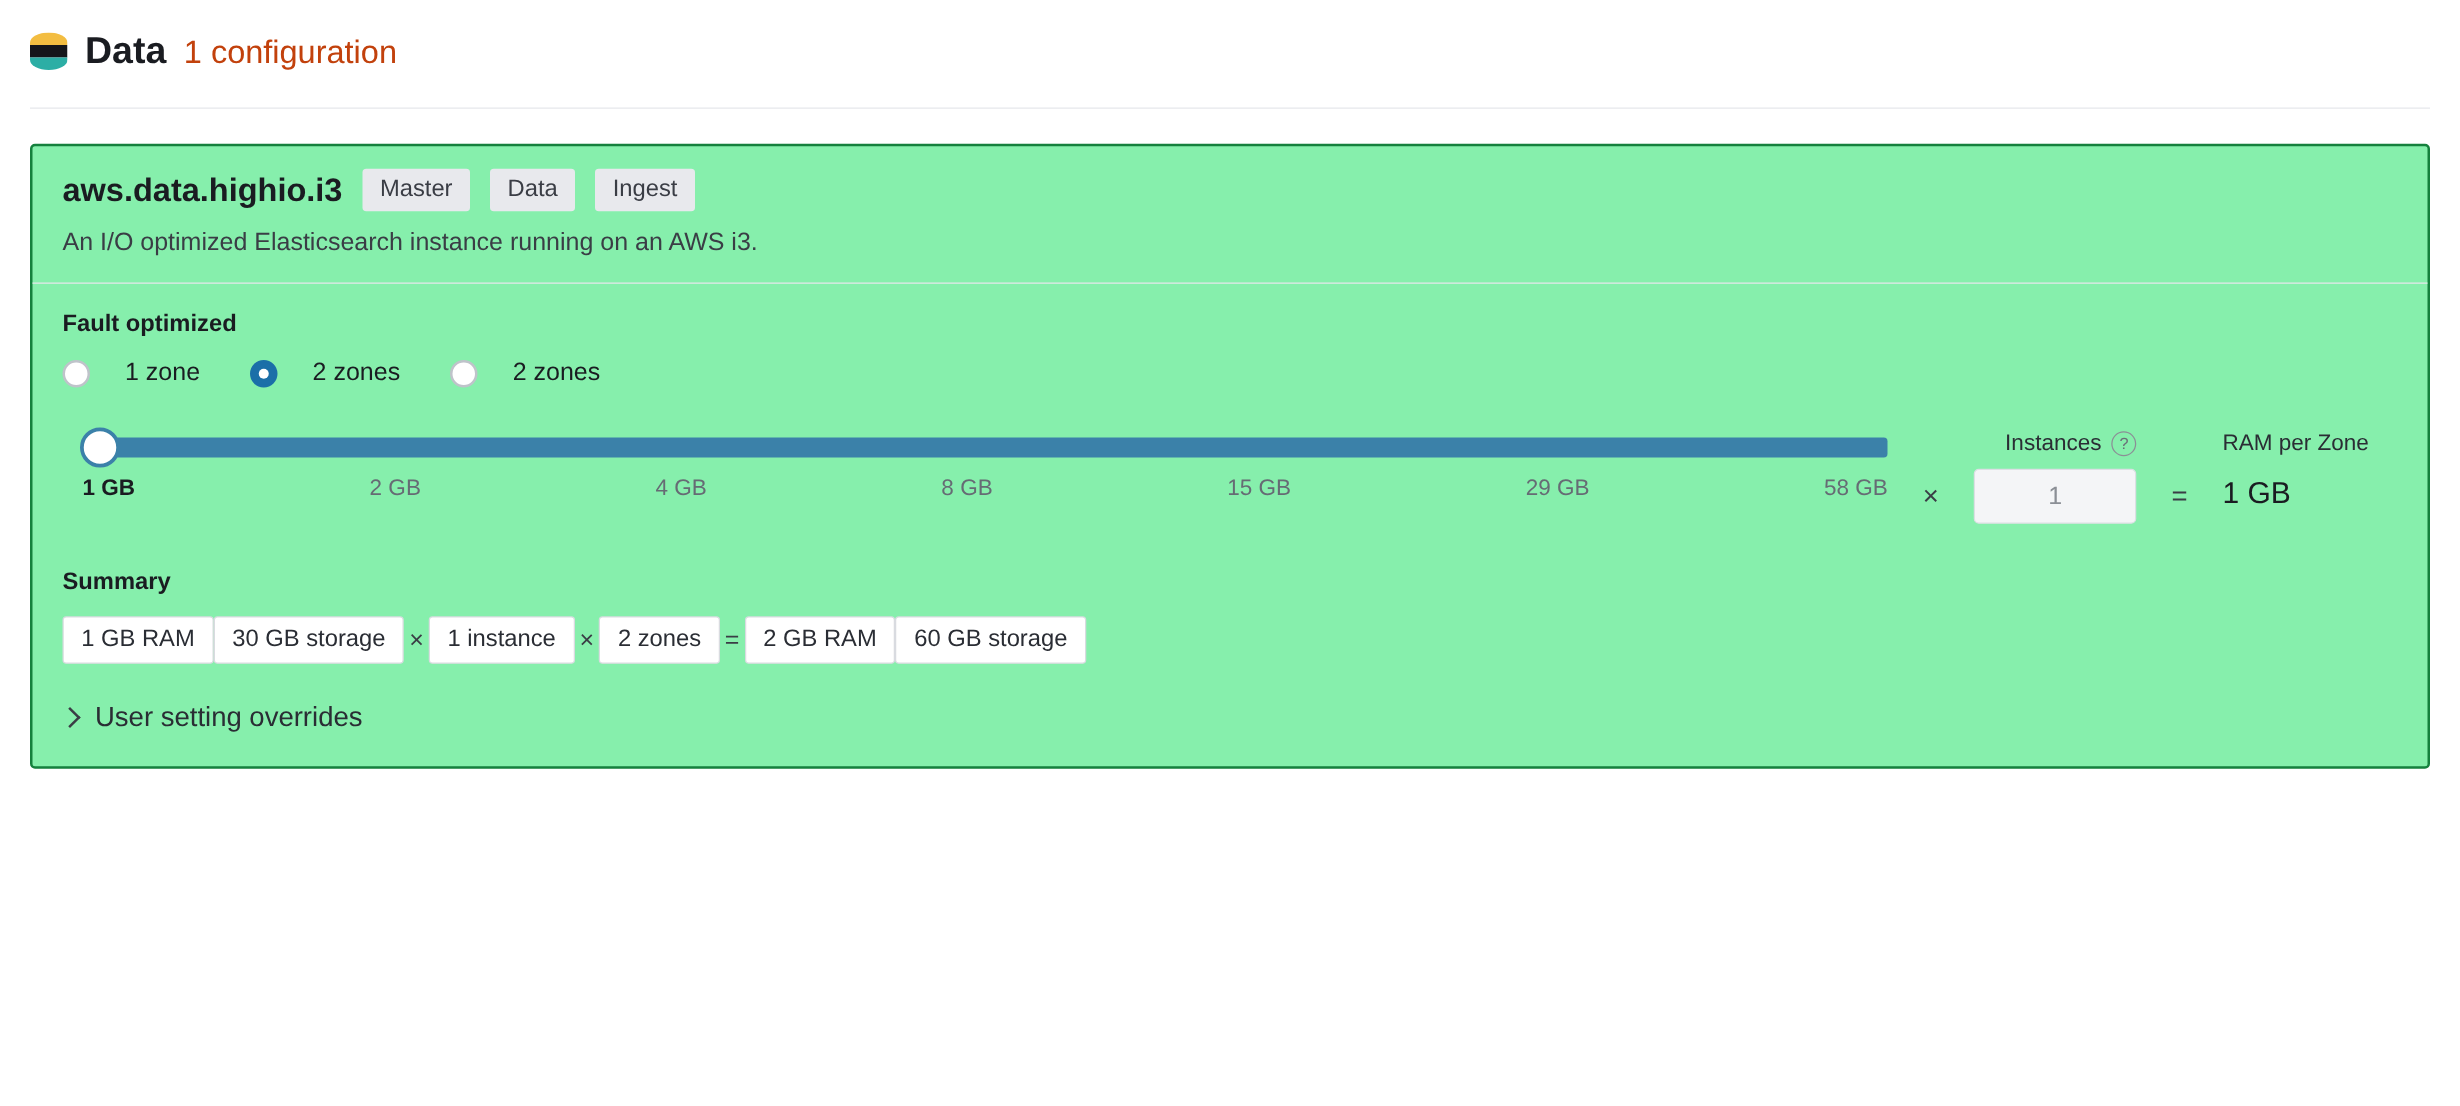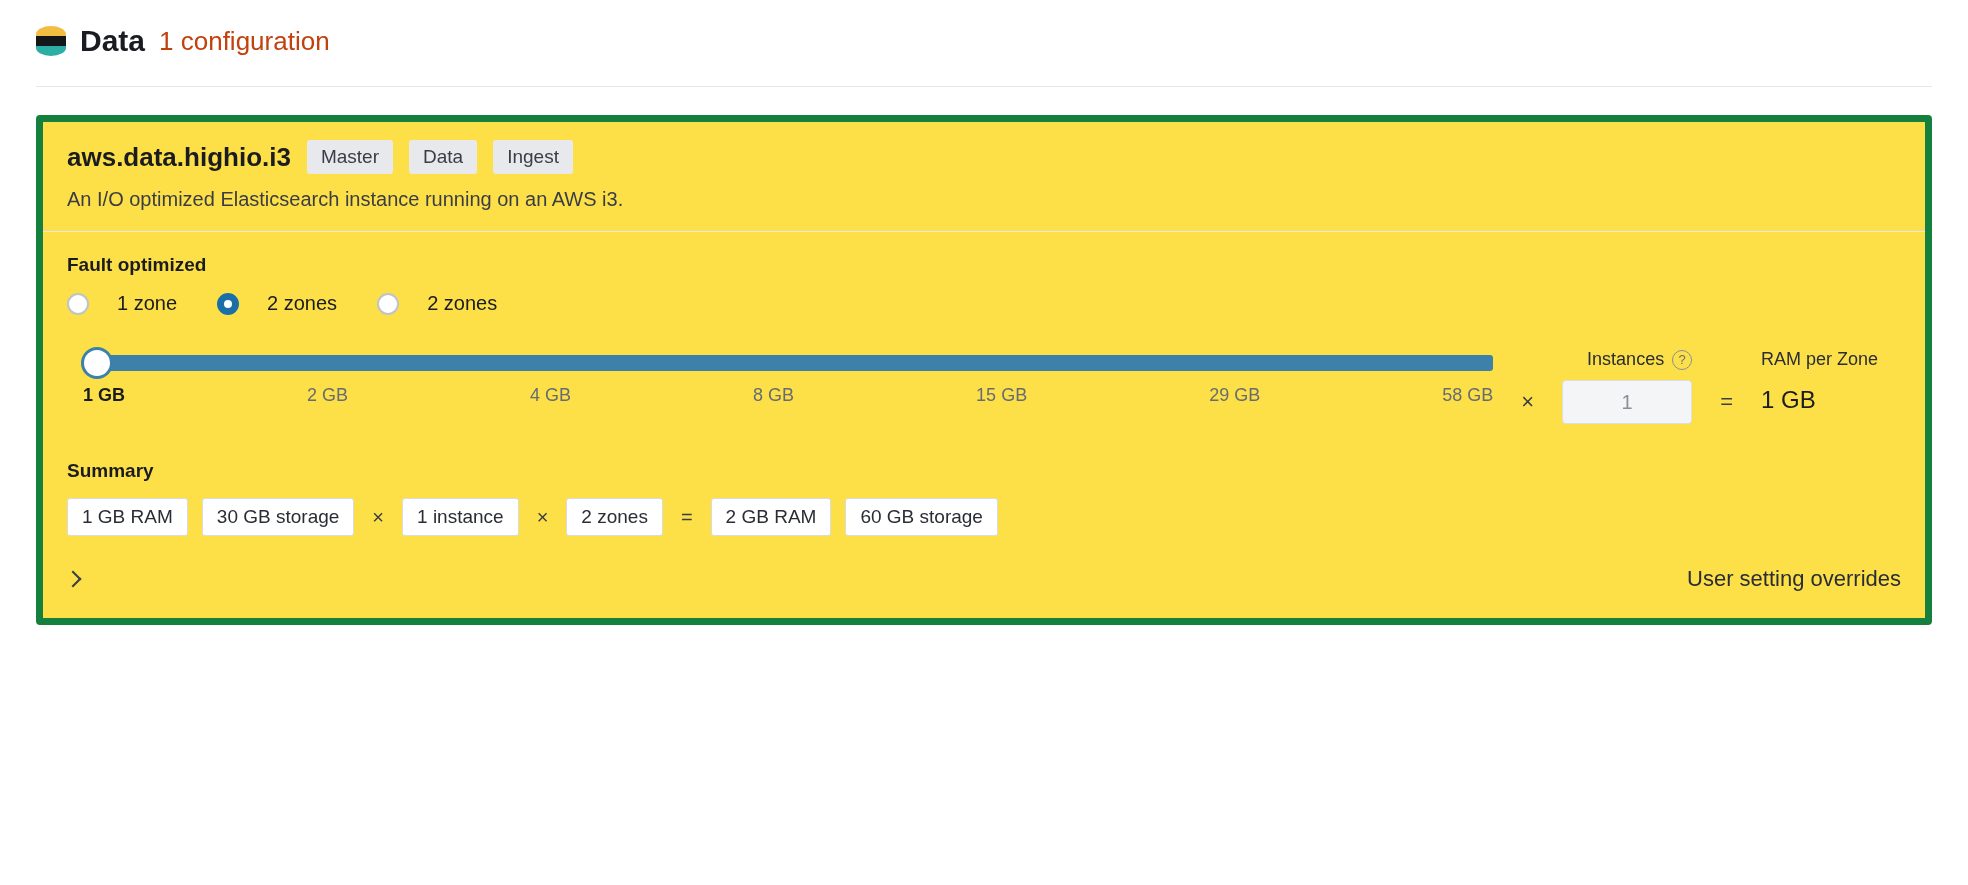--- a/index.html
+++ b/index.html
@@ -3,21 +3,21 @@
   <meta charset="utf-8">
   <style>
     * { box-sizing: border-box; margin: 0; padding: 0; }
     body {
       font-family: -apple-system, BlinkMacSystemFont, "Segoe UI", Helvetica, Arial, sans-serif;
       background: #fff;
       color: #1a1c21;
       font-size: 18px;
       padding: 24px 0;
     }
-    .container { padding: 0 36px; }
+    .container { padding: 0 24px; }
     .header-row {
       display: flex;
       align-items: center;
       gap: 14px;
       padding-bottom: 28px;
       border-bottom: 1px solid #e6e8ec;
       margin-bottom: 28px;
     }
     .logo {
       width: 30px; height: 30px;
@@ -26,23 +26,23 @@
       overflow: hidden;
     }
     .logo .slice { position: absolute; width: 100%; }
     .logo .s1 { top: 0; height: 34%; background: #f3bd41; border-radius: 50% 50% 0 0 / 80% 80% 0 0; }
     .logo .s2 { top: 34%; height: 32%; background: #15161a; }
     .logo .s3 { bottom: 0; height: 34%; background: #2caea5; border-radius: 0 0 50% 50% / 0 0 80% 80%; }
     .title-main { font-size: 30px; font-weight: 700; }
     .title-sub { font-size: 26px; color: #c2410c; font-weight: 400; }
 
     .panel {
-      border: 7px solid #15803d;
+      border: 2px solid #15803d;
       border-radius: 4px;
-      background: #fde047;
+      background: #86efac;
     }
     .panel-header {
       padding: 18px 24px 20px;
       border-bottom: 1px solid #e6e8ec;
     }
     .instance-row {
       display: flex;
       align-items: center;
       gap: 16px;
       margin-bottom: 14px;
@@ -129,35 +129,34 @@
       border: 1px solid #dcdfe4;
       border-radius: 4px;
       text-align: center;
       font-size: 20px;
       color: #8b8f96;
     }
     .zone-col { display: flex; flex-direction: column; gap: 10px; min-width: 140px; }
     .zone-val { font-size: 24px; margin-top: 6px; }
 
     .summary-section { margin-top: 36px; }
-    .chip-row { display: flex; align-items: center; gap: 14px; flex-wrap: wrap; margin-bottom: 30px; }
+    .chip-row { display: flex; align-items: center; flex-wrap: wrap; margin-bottom: 30px; }
     .chip {
       border: 1px solid #d9dbe0;
       border-radius: 3px;
       padding: 7px 14px;
       font-size: 19px;
       color: #2a2d34;
       background: #fff;
     }
     .chip-op { font-size: 20px; color: #3a3d45; padding: 0 4px; }
 
     .overrides-row {
       display: flex; align-items: center; gap: 14px;
       cursor: pointer;
-      justify-content: space-between;
     }
     .chevron {
       width: 12px; height: 12px;
       border-top: 2px solid #3a3d45;
       border-right: 2px solid #3a3d45;
       transform: rotate(45deg);
     }
     .overrides-text { font-size: 22px; color: #2a2d34; }
   </style>
 </head>

